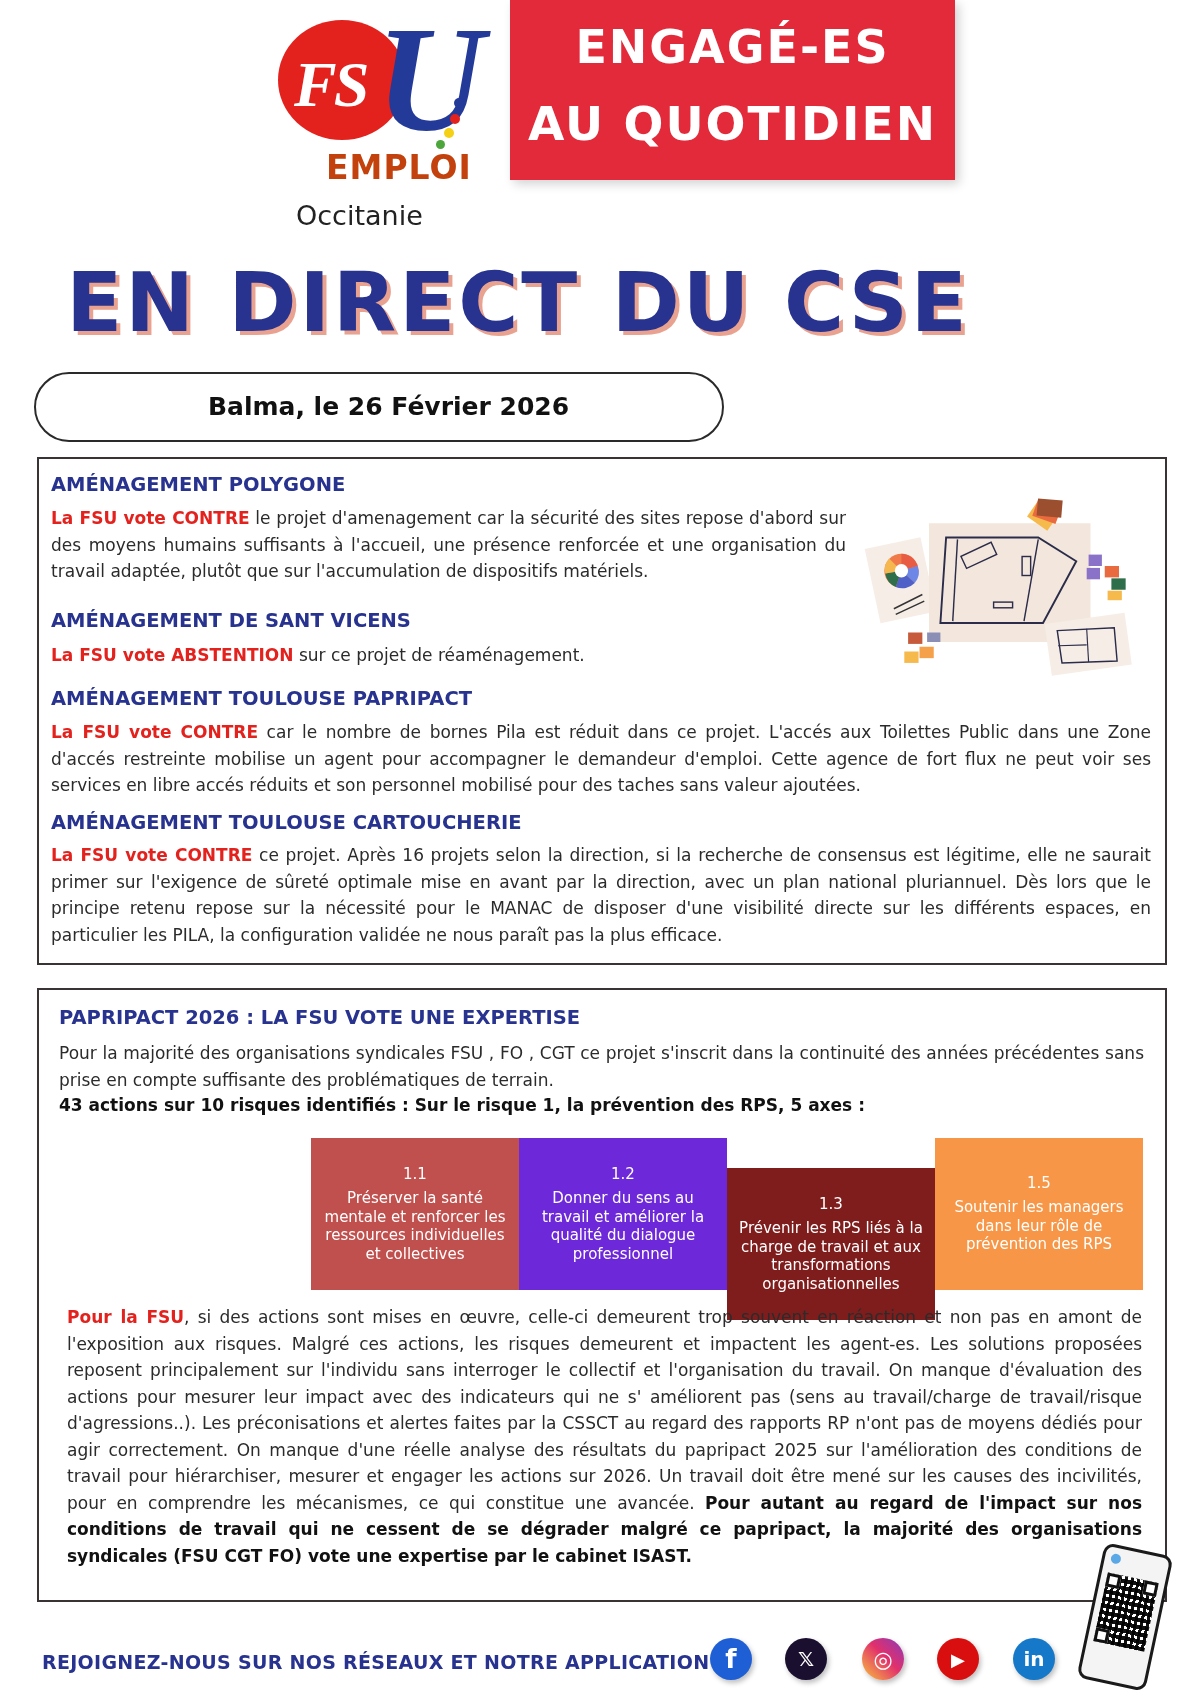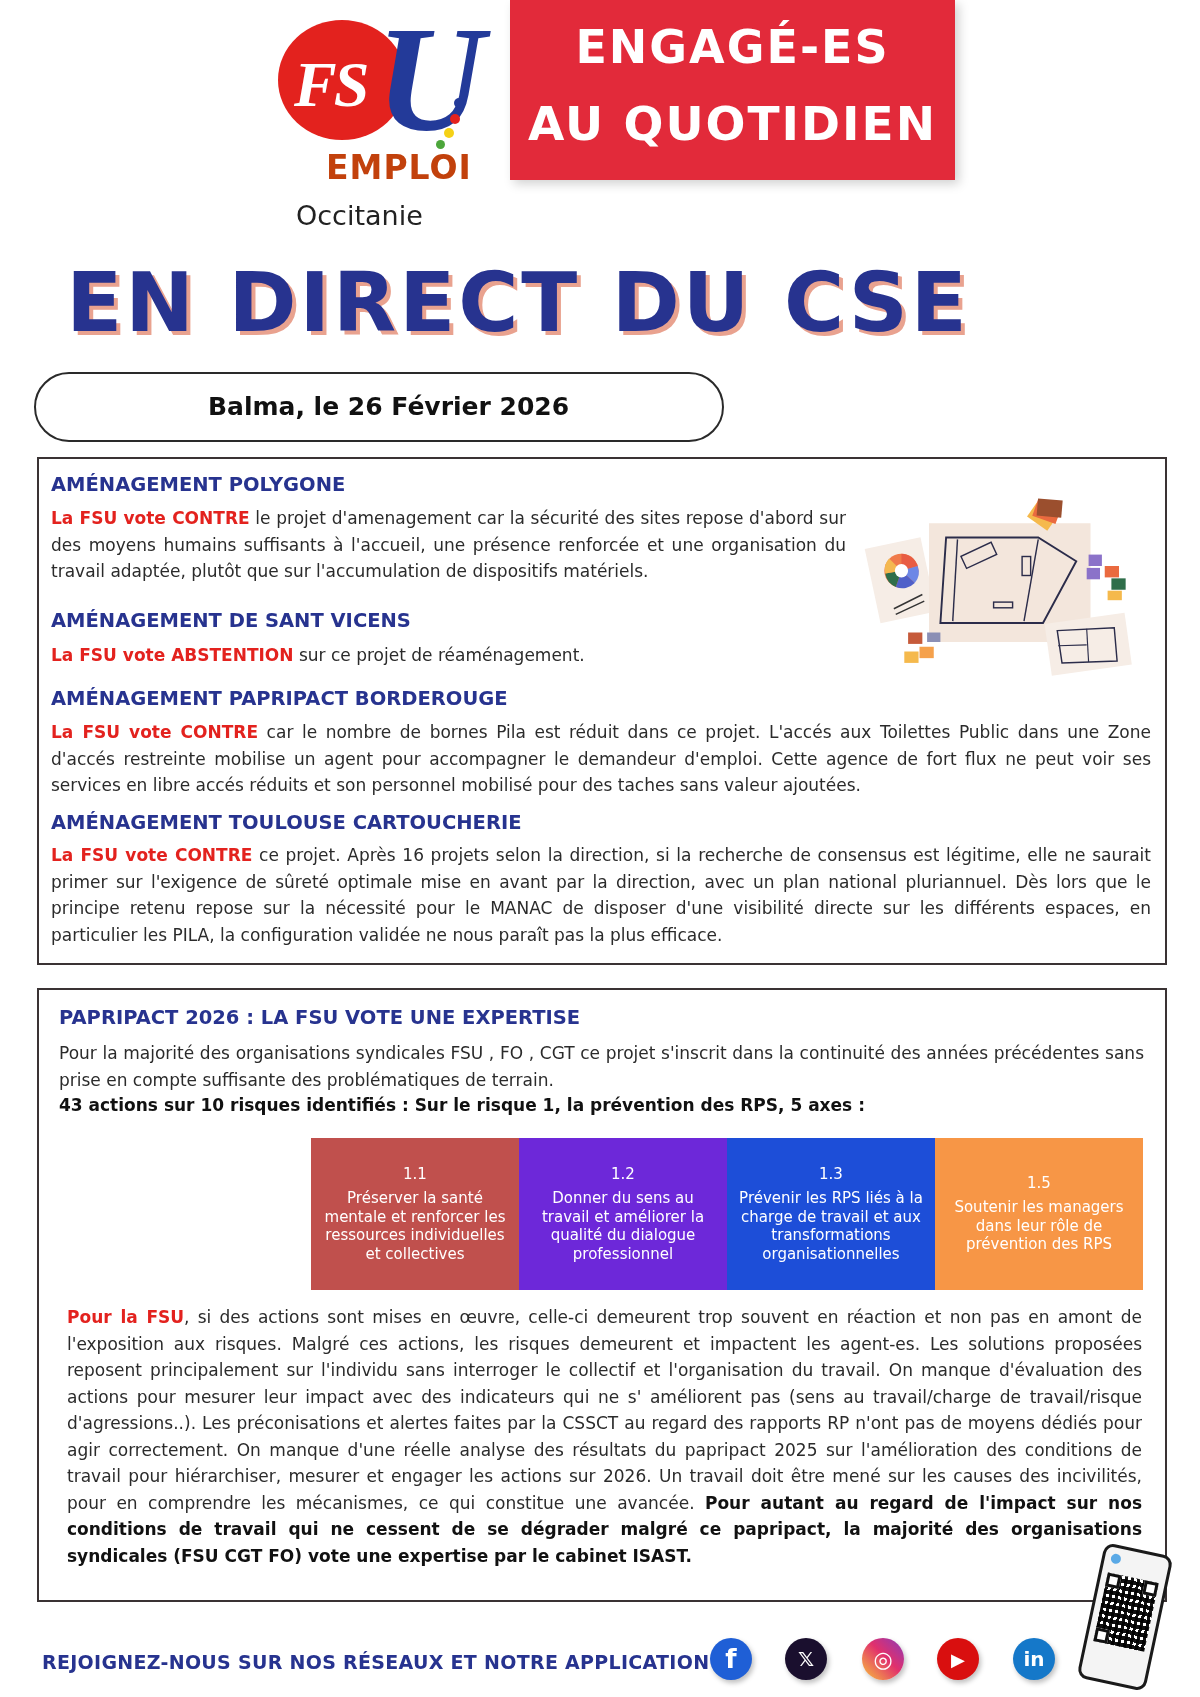--- a/index.html
+++ b/index.html
@@ -85,21 +85,21 @@
   <div class="section-title" style="left:12px;top:14px;">AMÉNAGEMENT POLYGONE</div>
   <p class="para" style="left:12px;top:46px;width:795px;">
     <span class="red">La FSU vote CONTRE</span><span> le projet d'amenagement car la sécurité des sites repose d'abord sur des moyens humains suffisants à l'accueil, une présence renforcée et une organisation du travail adaptée, plutôt que sur l'accumulation de dispositifs matériels.</span>
   </p>
 
   <div class="section-title" style="left:12px;top:150px;">AMÉNAGEMENT DE SANT VICENS</div>
   <p class="para" style="left:12px;top:183px;width:795px;">
     <span class="red">La FSU vote ABSTENTION</span><span> sur ce projet de réaménagement.</span>
   </p>
 
-  <div class="section-title" style="left:12px;top:228px;">AMÉNAGEMENT PAPRIPACT BORDEROUGE</div>
+  <div class="section-title" style="left:12px;top:228px;">AMÉNAGEMENT TOULOUSE PAPRIPACT</div>
   <p class="para" style="left:12px;top:260px;width:1100px;">
     <span class="red">La FSU vote CONTRE</span><span> car le nombre de bornes Pila est réduit dans ce projet. L'accés aux Toilettes Public dans une Zone d'accés restreinte mobilise un agent pour accompagner le demandeur d'emploi. Cette agence de fort flux ne peut voir ses services en libre accés réduits et son personnel mobilisé pour des taches sans valeur ajoutées.</span>
   </p>
 
   <div class="section-title" style="left:12px;top:352px;">AMÉNAGEMENT TOULOUSE CARTOUCHERIE</div>
   <p class="para" style="left:12px;top:383px;width:1100px;">
     <span class="red">La FSU vote CONTRE</span><span> ce projet. Après 16 projets selon la direction, si la recherche de consensus est légitime, elle ne saurait primer sur l'exigence de sûreté optimale mise en avant par la direction, avec un plan national pluriannuel. Dès lors que le principe retenu repose sur la nécessité pour le MANAC de disposer d'une visibilité directe sur les différents espaces, en particulier les PILA, la configuration validée ne nous paraît pas la plus efficace.</span>
   </p>
 </div>
 
@@ -150,21 +150,21 @@
 
   <div class="axes">
     <div class="axis-card" style="background:#c0504d;">
       <div class="axis-num">1.1</div>
       <div class="axis-label">Préserver la santé mentale et renforcer les ressources individuelles et collectives</div>
     </div>
     <div class="axis-card" style="background:#6d28d9;">
       <div class="axis-num">1.2</div>
       <div class="axis-label">Donner du sens au travail et améliorer la qualité du dialogue professionnel</div>
     </div>
-    <div class="axis-card" style="background:#1d4ed8;">
+    <div class="axis-card" style="background:#7f1d1d;margin-top:30px;">
       <div class="axis-num">1.3</div>
       <div class="axis-label">Prévenir les RPS liés à la charge de travail et aux transformations organisationnelles</div>
     </div>
     <div class="axis-card" style="background:#f79646;">
       <div class="axis-num">1.5</div>
       <div class="axis-label">Soutenir les managers dans leur rôle de prévention des RPS</div>
     </div>
   </div>
 
   <p class="para" style="left:28px;top:314px;width:1075px;">

